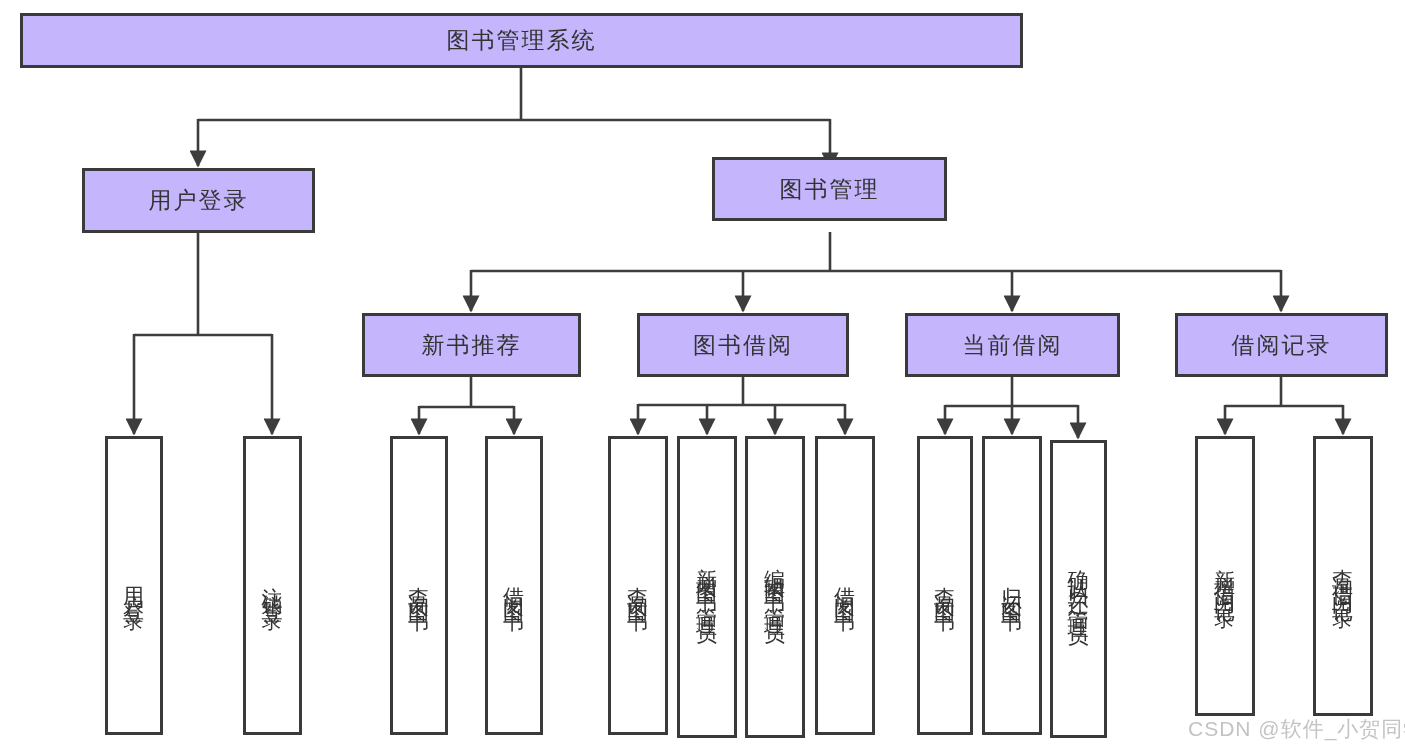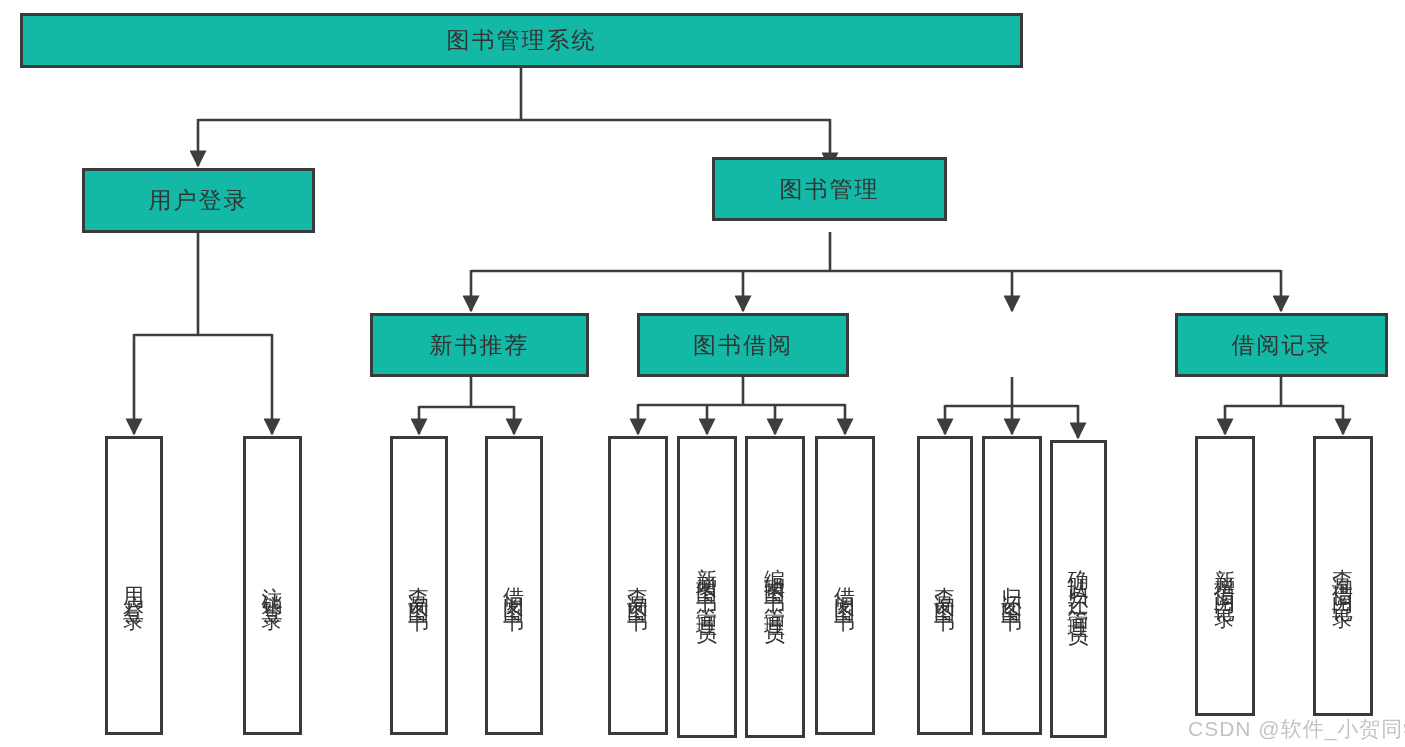--- a/index.html
+++ b/index.html
@@ -18,21 +18,21 @@
   #wires {
     position: absolute;
     left: 0; top: 0;
     width: 1405px;
     height: 747px;
   }
   .hbox {
     position: absolute;
     box-sizing: border-box;
     border: 3px solid #3a3a3a;
-    background: #14b8a6;
+    background: #c4b5fd;
     display: flex;
     align-items: center;
     justify-content: center;
     font-size: 23px;
     letter-spacing: 2px;
     color: #333333;
     z-index: 2;
   }
   .vbox {
     position: absolute;
@@ -123,25 +123,28 @@
     <span>图书管理系统</span>
   </div>
 
   <div class="hbox" style="left:82px; top:168px; width:233px; height:65px;">
     <span>用户登录</span>
   </div>
   <div class="hbox" style="left:712px; top:157px; width:235px; height:64px;">
     <span>图书管理</span>
   </div>
 
-  <div class="hbox" style="left:362px; top:313px; width:219px; height:64px;margin-left:8px;">
+  <div class="hbox" style="left:362px; top:313px; width:219px; height:64px;">
     <span>新书推荐</span>
   </div>
   <div class="hbox" style="left:637px; top:313px; width:212px; height:64px;">
     <span>图书借阅</span>
+  </div>
+  <div class="hbox" style="left:905px; top:313px; width:215px; height:64px;">
+    <span>当前借阅</span>
   </div>
   <div class="hbox" style="left:1175px; top:313px; width:213px; height:64px;">
     <span>借阅记录</span>
   </div>
 
   <div class="vbox" style="left:105px; top:436px; width:58px; height:299px;">
     <span>用户登录</span>
   </div>
   <div class="vbox" style="left:243px; top:436px; width:59px; height:299px;">
     <span>注销登录</span>

